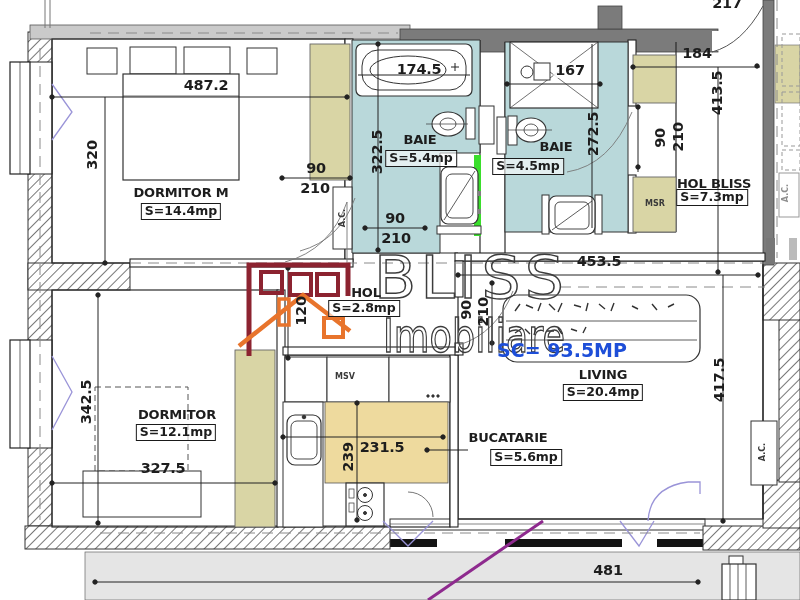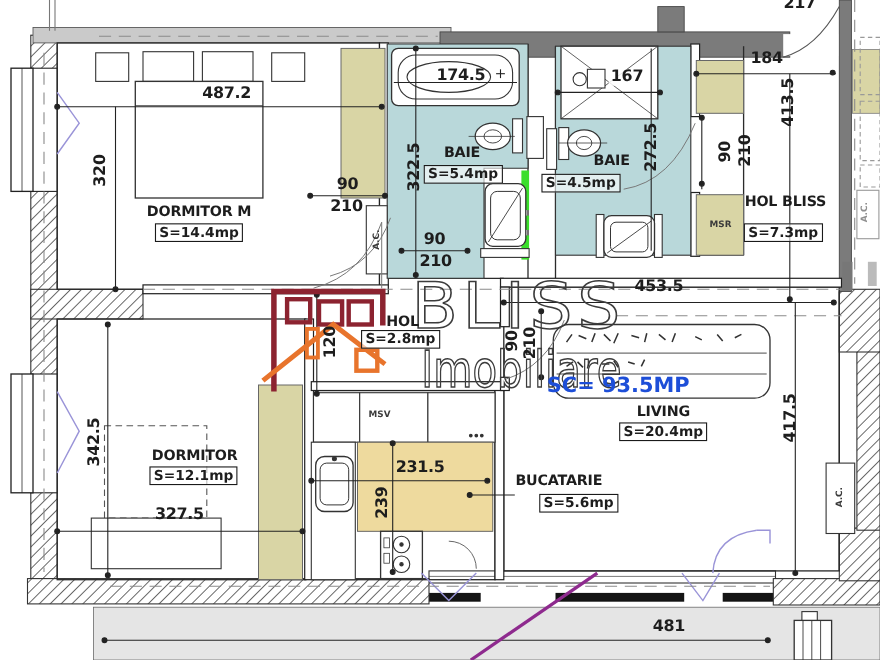--- a/index.html
+++ b/index.html
@@ -357,21 +357,21 @@
 <div class="lbl dim rot" style="left:593px;top:134px">272.5</div>
 <div class="lbl room" style="left:556px;top:140px">BAIE</div>
 <div class="lbl area" style="left:528px;top:158px">S=4.5mp</div>
 
 <div class="lbl dim" style="left:697px;top:46px">184</div>
 <div class="lbl dim rot" style="left:717px;top:93px">413.5</div>
 <div class="lbl dim" style="left:727px;top:-4px">217</div>
 <div class="lbl dim rot" style="left:660px;top:138px">90</div>
 <div class="lbl dim rot" style="left:678px;top:137px">210</div>
 <div class="lbl room" style="left:714px;top:177px">HOL BLISS</div>
-<div class="lbl area" style="left:712px;top:203px">S=7.3mp</div>
+<div class="lbl area" style="left:712px;top:189px">S=7.3mp</div>
 <div class="lbl tiny" style="left:655px;top:200px">MSR</div>
 <div class="lbl tiny rot gray" style="left:786px;top:193px">A.C.</div>
 
 <div class="lbl room" style="left:366px;top:286px">HOL</div>
 <div class="lbl area" style="left:364px;top:300px">S=2.8mp</div>
 <div class="lbl dim rot" style="left:301px;top:311px">120</div>
 <div class="lbl dim rot" style="left:466px;top:310px">90</div>
 <div class="lbl dim rot" style="left:483px;top:312px">210</div>
 
 <div class="lbl dim" style="left:599px;top:254px">453.5</div>
@@ -380,20 +380,20 @@
 <div class="lbl area" style="left:603px;top:384px">S=20.4mp</div>
 <div class="lbl dim rot" style="left:719px;top:380px">417.5</div>
 <div class="lbl tiny rot" style="left:763px;top:452px">A.C.</div>
 
 <div class="lbl room" style="left:177px;top:408px">DORMITOR</div>
 <div class="lbl area" style="left:176px;top:424px">S=12.1mp</div>
 <div class="lbl dim rot" style="left:86px;top:402px">342.5</div>
 <div class="lbl dim" style="left:163px;top:461px">327.5</div>
 
 <div class="lbl tiny" style="left:345px;top:373px">MSV</div>
-<div class="lbl dim" style="left:382px;top:418px">231.5</div>
+<div class="lbl dim" style="left:382px;top:440px">231.5</div>
 <div class="lbl dim rot" style="left:348px;top:457px">239</div>
 <div class="lbl room" style="left:508px;top:431px">BUCATARIE</div>
 <div class="lbl area" style="left:526px;top:449px">S=5.6mp</div>
 
 <div class="lbl dim" style="left:608px;top:563px">481</div>
 
 </div>
 
 </body></html>

